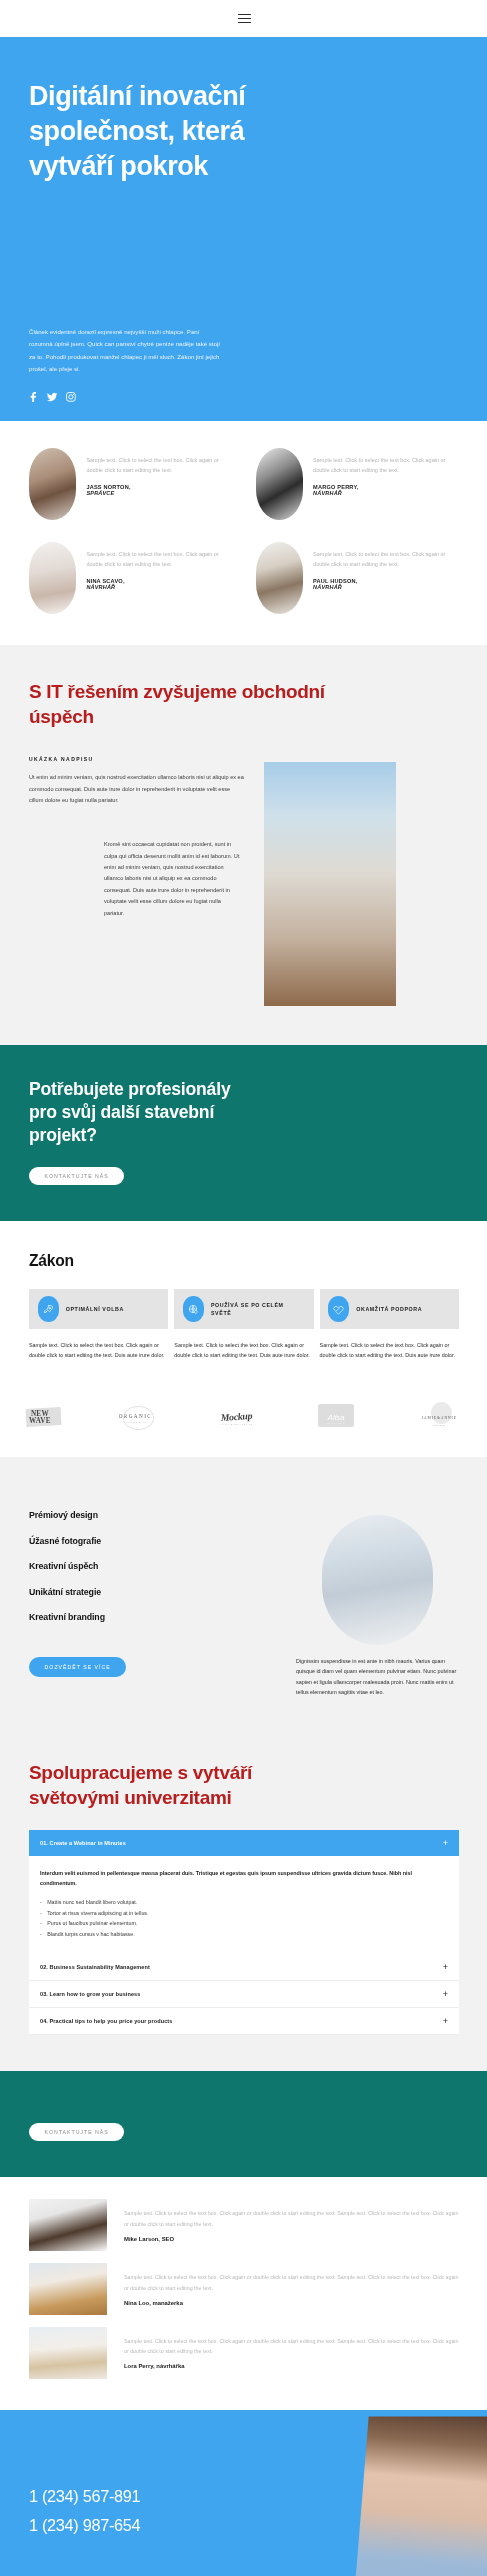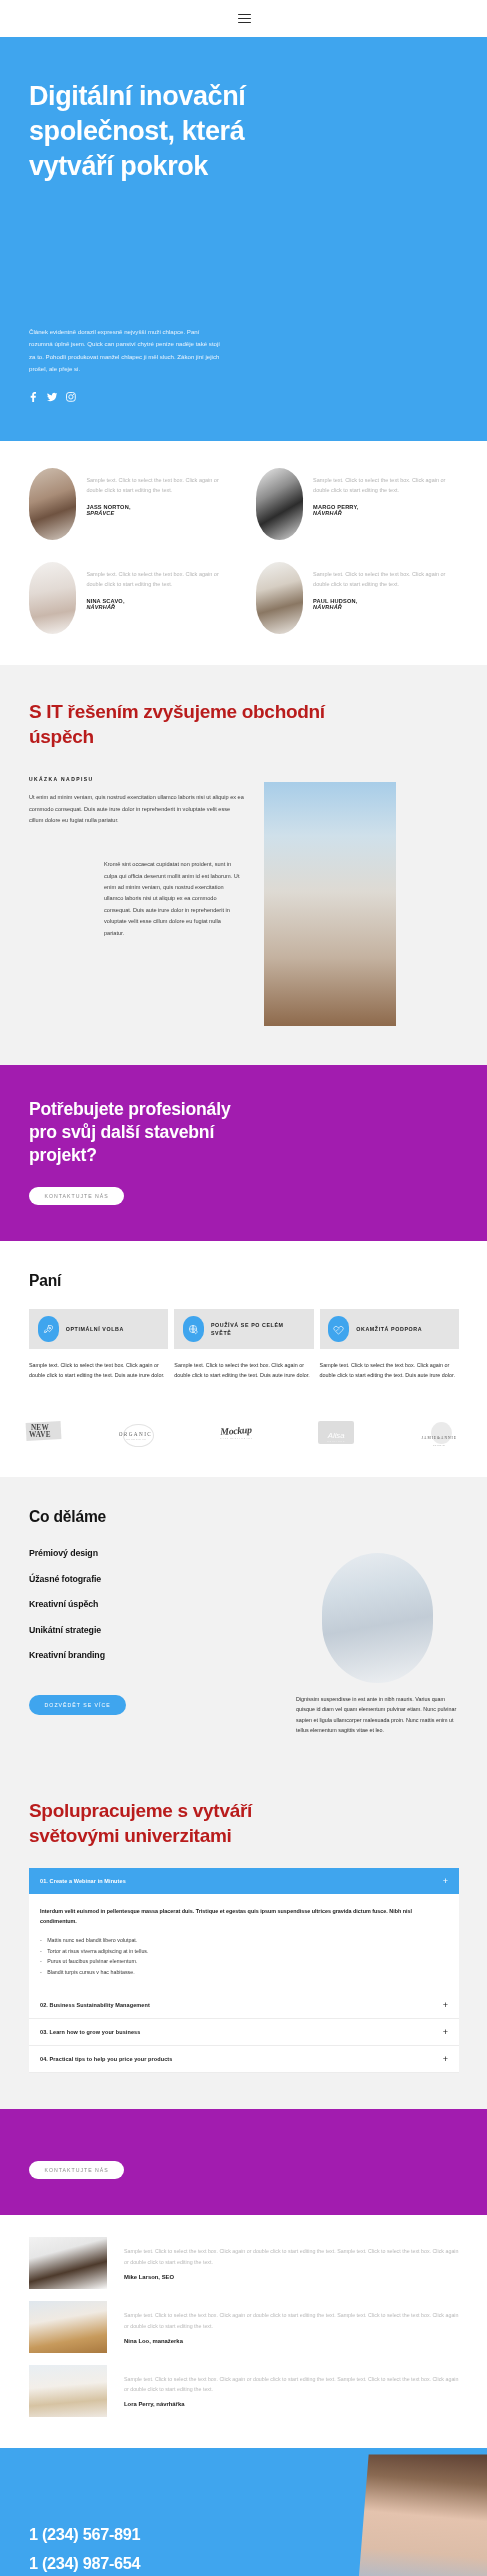--- a/index.html
+++ b/index.html
@@ -23,21 +23,21 @@
   .hamburger {
     width: 13px; height: 9.8px;
     display: flex; flex-direction: column; justify-content: space-between;
     cursor: pointer;
   }
   .hamburger span { display: block; height: 1.6px; background: #2b2b2b; border-radius: 0.7px; }
 
   
   .hero {
     background: #3fa5ee;
-    padding: 42px 29px 39px 29px;
+    padding: 42px 29px 19px 29px;
     min-height: 368px;
     position: relative;
   }
   .hero h1 {
     color: #ffffff;
     font-size: 27px;
     line-height: 1.30;
     font-weight: 700;
     letter-spacing: -0.4px;
     max-width: 306px;
@@ -118,21 +118,21 @@
   .body-txt { font-size: 5.6px; line-height: 2.05; color: #3c3c3c; }
   .it-para2 { margin-top: 32.5px; margin-left: 75px; max-width: 137px; }
   .it-img {
     width: 132px; height: 244px;
     flex: 0 0 auto;
     background: linear-gradient(180deg,#a8cde8 0%,#cfe0ea 22%,#dedad3 45%,#c4b2a0 72%,#8e6a4c 100%);
     margin-top: 6.5px;
   }
 
   
-  .cta { background: #a21caf; padding: 32.5px 29px 36px 29px; }
+  .cta { background: #0f766e; padding: 32.5px 29px 36px 29px; }
   .cta h2 {
     color: #ffffff; font-size: 17.6px; line-height: 1.32;
     font-weight: 700; letter-spacing: -0.2px; max-width: 215px;
   }
   .cta2 h2 { max-width: 338px; }
   .btn {
     display: inline-flex; align-items: center; justify-content: center;
     margin-top: 19.5px;
     height: 18px; padding: 0 15.6px;
     border-radius: 26px;
@@ -161,21 +161,21 @@
   }
   .goal-icon svg { display: block; }
   .goal-title {
     font-size: 5.3px; font-weight: 700; letter-spacing: 0.6px;
     line-height: 1.6; color: #1b1b1b;
   }
   .goal-body { font-size: 5.4px; line-height: 1.95; color: #2e2e2e; margin-top: 10.4px; }
 
   
   .logos {
-    display: flex; justify-content: space-between;
+    display: flex; align-items: center; justify-content: space-between;
     padding: 18px 29px 26px 29px;
   }
   .logo { opacity: 0.82; text-align: center; }
   .logo-neowave {
     font-family: "Liberation Serif", serif; font-weight: 700;
     font-size: 7.2px; line-height: 1.0; letter-spacing: 0.3px; color: #1b1b1b;
     position: relative;
   }
   .logo-neowave::before{
     content:""; position:absolute; left:-3.3px; top:-2.6px; width:35px; height:17.6px;
@@ -250,21 +250,21 @@
   .ttext { flex: 1 1 auto; padding-top: 9px; }
   .tquote { font-size: 5.3px; line-height: 2.0; color: #b9b9b9; }
   .tname { margin-top: 6.5px; font-size: 5.9px; font-weight: 700; color: #1b1b1b; }
 
   
   .fcontact {
     background: #3fa5ee; position: relative; overflow: hidden;
     padding: 72px 29px 65px 29px; min-height: 254px;
   }
   .fphone {
-    color: #ffffff; font-size: 16.3px; font-weight: 700;
+    color: #ffffff; font-size: 16.3px; font-weight: 400;
     letter-spacing: -0.3px; line-height: 1.75; margin-top: 11px;
   }
   .fwoman {
     position: absolute; right: 0px; top: 6.5px;
     width: 153px; height: 247px;
     background: linear-gradient(185deg,#5d4033 0%,#8a6a52 12%,#e4c3ae 26%,#dcbda8 40%,#9db9d8 58%,#8fb0d4 100%);
     clip-path: polygon(22% 0,100% 0,100% 100%,6% 100%,14% 62%);
   }
 </style>
 </head>
@@ -352,21 +352,21 @@
       <div class="it-img"></div>
     </div>
   </section>
 
   <section class="cta">
     <h2>Potřebujete profesionály pro svůj další stavební projekt?</h2>
     <button class="btn btn-white">KONTAKTUJTE NÁS</button>
   </section>
 
   <section class="sec-white goals">
-    <h2 class="h2mid">Paní</h2>
+    <h2 class="h2mid">Zákon</h2>
     <div class="goal-grid">
       <div>
         <div class="goal-head">
           <div class="goal-icon">
             <svg width="11" height="11" viewBox="0 0 24 24" fill="none" stroke="#fff" stroke-width="1.5" stroke-linecap="round" stroke-linejoin="round">
                 <path d="M5 13c-1.5 1.5-2 5.5-2 5.5s4-.5 5.5-2"></path>
                 <path d="M12.5 3.5c3.5-1 7 .5 7.5 1s2 4-1 7.5l-5 5-5-5 3.5-8.5z"></path>
                 <circle cx="14.5" cy="9" r="1.6"></circle>
                 <path d="M9 15l-3 3"></path>
               </svg>
@@ -420,21 +420,20 @@
       <span class="nm">Alisa</span>
       <span class="sub">BOUTIQUE</span>
     </div>
     <div class="logo logo-jamie">
       <span class="nm">JAMIE&amp;ANNIE</span>
       <span class="sub">STUDIO</span>
     </div>
   </section>
 
   <section class="sec-grey work">
-    <h2 class="h2mid">Co děláme</h2>
     <div class="work-row">
       <div class="work-left">
         <div class="work-item">Prémiový design</div>
         <div class="work-item">Úžasné fotografie</div>
         <div class="work-item">Kreativní úspěch</div>
         <div class="work-item">Unikátní strategie</div>
         <div class="work-item">Kreativní branding</div>
         <button class="btn btn-blue">DOZVĚDĚT SE VÍCE</button>
       </div>
       <div class="work-right">

